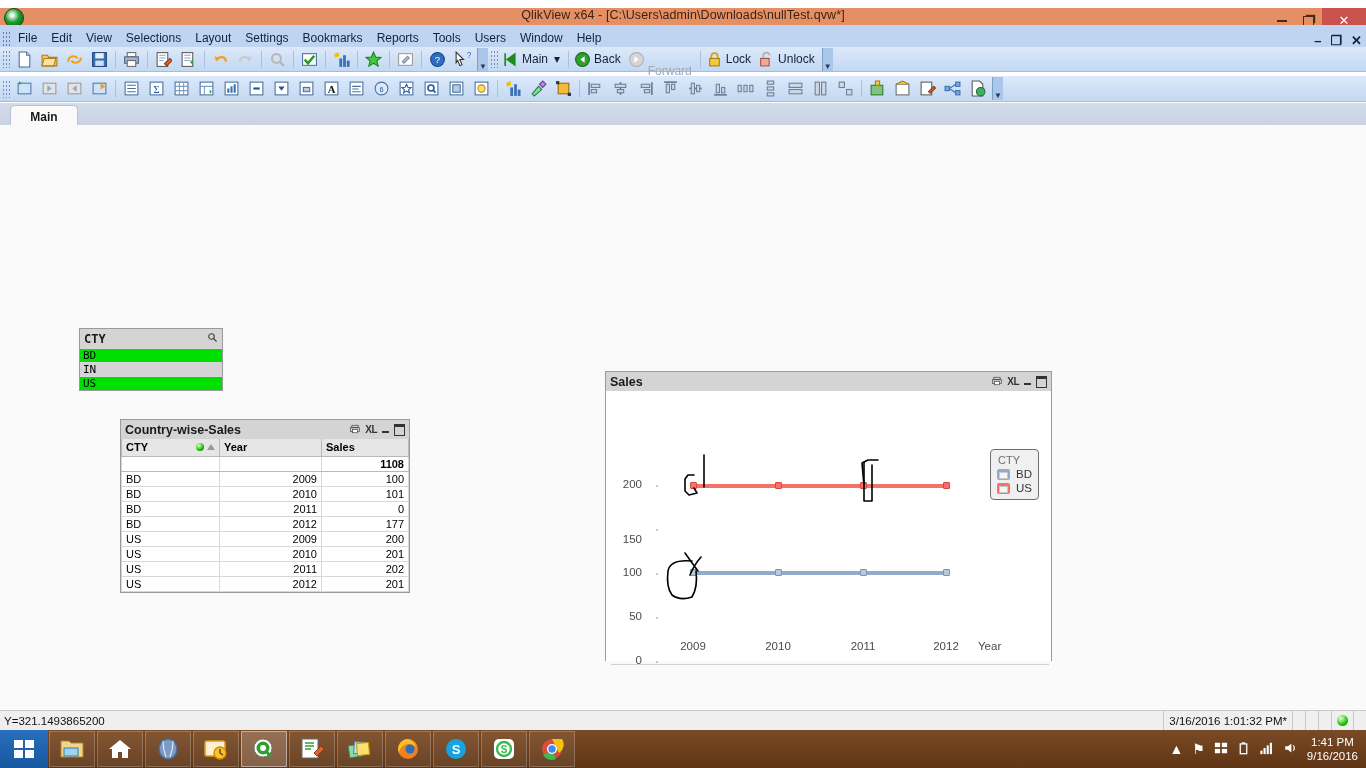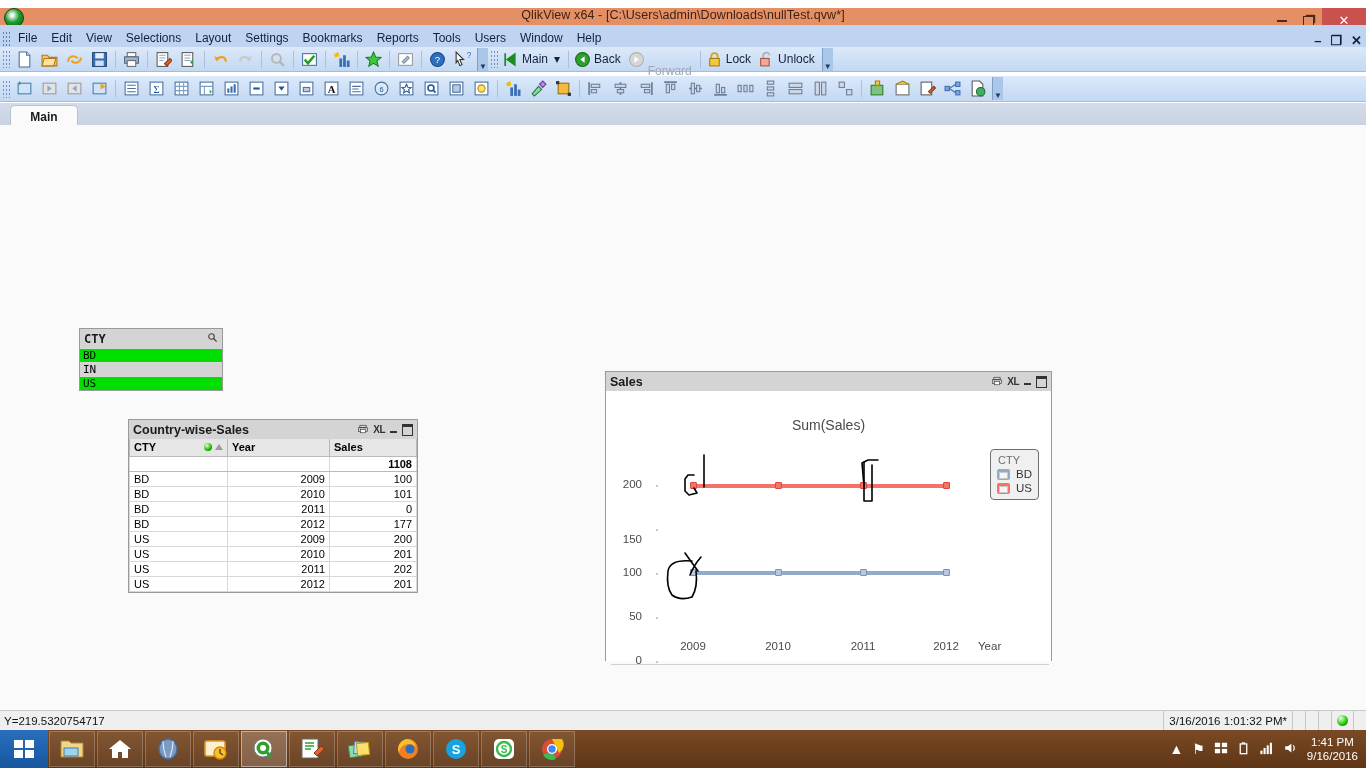--- a/index.html
+++ b/index.html
@@ -111,21 +111,21 @@
   .lb-row {
     height: 14px; padding: 0 3px; font-size: 11px; color: #000;
     display: flex; align-items: center; border-top: 1px solid #d8d8d8;
     font-family: "DejaVu Sans Mono", monospace;
   }
   .lb-row.sel { background: #00e000; }
   .lb-row.unsel { background: #d4d4d4; }
 
   
   .tableobj {
-    position: absolute; left: 128px; top: 294px; width: 290px;
+    position: absolute; left: 120px; top: 294px; width: 290px;
     border: 1px solid #9a9a9a; background: #ffffff;
   }
   .obj-caption {
     height: 19px; background: #d4d4d4; display: flex; align-items: center;
     padding: 0 4px; font-size: 12.5px; font-weight: bold; color: #1a1a1a;
   }
   .obj-icons { margin-left: auto; display: flex; align-items: center; gap: 5px; color: #333; }
   .oi { font-size: 10px; line-height: 1; }
   .oi.xl { font-weight: bold; font-size: 10px; letter-spacing: -0.5px; }
   .oi.min::before { content: ""; display: block; width: 7px; height: 2px; background: #333; margin-top: 5px; }
@@ -808,21 +808,20 @@
                 <rect x="4" y="9" width="8" height="5" fill="#fff" stroke="#333"></rect>
               </svg>
           </span>
           <span class="oi xl">XL</span>
           <span class="oi min"></span>
           <span class="oi max"></span>
         </span>
       </div>
 
       <div class="chart-body">
-        <div class="chart-title">Sum(Sales)</div>
 
         <div class="ylab" style="left:-4px; top:87px;">200</div>
         <div class="ylab" style="left:-4px; top:142px;">150</div>
         <div class="ylab" style="left:-4px; top:175px;">100</div>
         <div class="ylab" style="left:-4px; top:219px;">50</div>
         <div class="ylab" style="left:-4px; top:263px;">0</div>
 
         <div class="ytick" style="left:50px; top:94px;"></div>
         <div class="ytick" style="left:50px; top:138px;"></div>
         <div class="ytick" style="left:50px; top:182px;"></div>
@@ -869,21 +868,21 @@
           <div class="legend-row">
             <span class="legend-sw" style="background:#f4726a;"></span>
             <span class="legend-lbl">US</span>
           </div>
         </div>
       </div>
     </div>
   </div>
 
   <div class="statusbar">
-    <div class="sb-left">Y=219.5320754717</div>
+    <div class="sb-left">Y=321.1493865200</div>
     <div class="sb-right">
       <div class="sb-cell">3/16/2016 1:01:32 PM*</div>
       <div class="sb-cell sb-blank"></div>
       <div class="sb-cell sb-blank"></div>
       <div class="sb-cell sb-blank"></div>
       <div class="sb-cell">
         <span class="sb-dot"></span>
       </div>
       <div class="sb-cell sb-blank"></div>
     </div>

